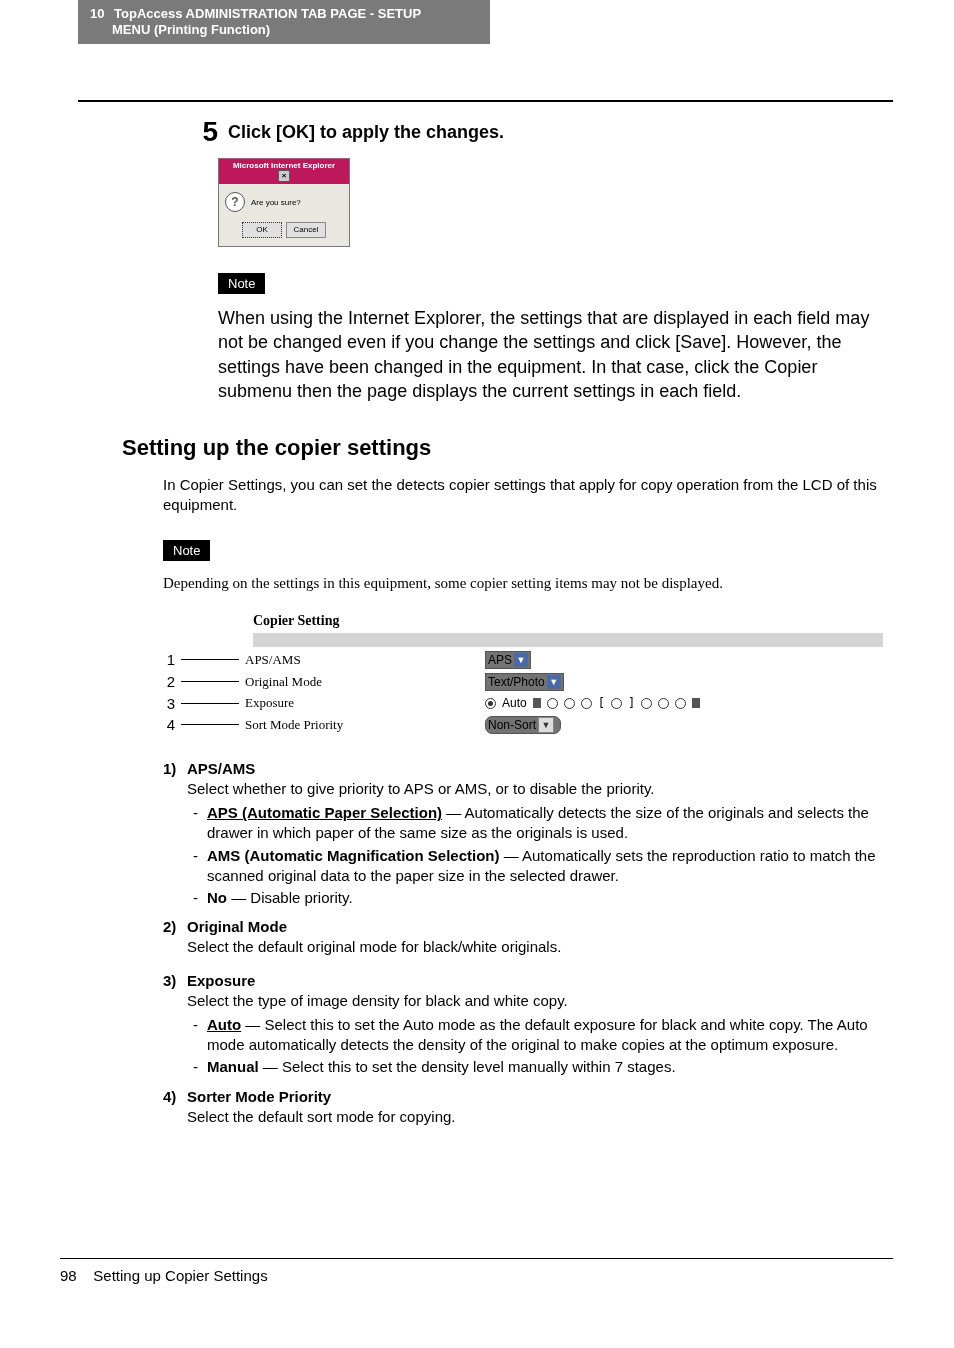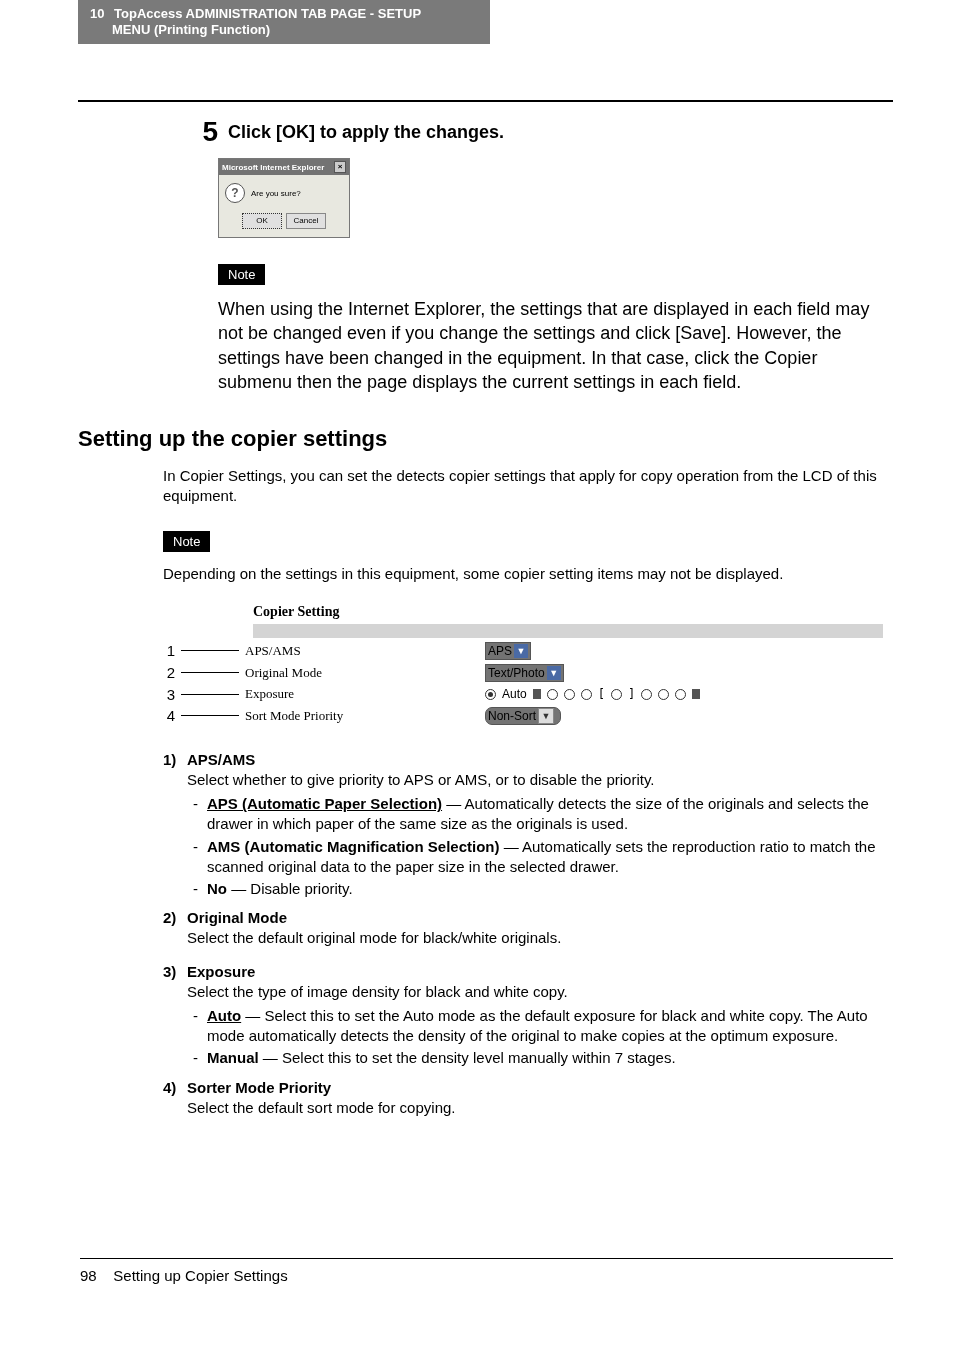--- a/index.html
+++ b/index.html
@@ -65,27 +65,28 @@
   }
   .dialog-shot {
     margin-left: 140px;
     margin-top: 12px;
     width: 130px;
     border: 1px solid #777;
     background: #e8e8e0;
     font-size: 8px;
   }
   .dialog-title {
-    background: #737373;
+    background: #be185d;
     color: #fff;
     padding: 2px 3px;
     display: flex;
     justify-content: space-between;
     align-items: center;
     font-weight: bold;
+    flex-direction: column;
   }
   .dialog-x {
     width: 10px; height: 10px; background:#ccc; border:1px solid #555;
     color:#000; font-size:8px; line-height:10px; text-align:center;
   }
   .dialog-body {
     display:flex; align-items:center; padding:8px 6px; gap:6px;
   }
   .qicon {
     width:18px; height:18px; border-radius:50%; border:1.5px solid #555;
@@ -97,29 +98,29 @@
   .dbtn2 { width:38px; height:14px; background:#e0e0e0; border:1px solid #888; font-size:8px; text-align:center; line-height:14px; }
   .note-label {
     display:inline-block; background:#000; color:#fff;
     font-size:13px; padding:3px 10px; margin-left:140px; margin-top:26px;
   }
   .note-body, .intro-body {
     margin-left:140px; margin-top:12px; font-size:18px; line-height:1.35;
     margin-right: 10px;
   }
   .section-h {
-    font-size: 22px; font-weight:bold; margin-top:32px; margin-bottom:14px;
+    font-size: 22px; font-weight:bold; margin-top:32px; margin-bottom:14px;margin-left:44px;
   }
   .intro2 { margin-left:85px; font-size:15px; line-height:1.35; }
   .note-label2 {
     display:inline-block; background:#000; color:#fff;
     font-size:13px; padding:3px 10px; margin-left:85px; margin-top:24px;
   }
   .note-body2 {
-    margin-left:85px; margin-top:12px; font-size:15px; line-height:1.35;
+    margin-left:85px; margin-top:12px; font-size:15px; line-height:1.35;font-family:Liberation Serif, serif;
   }
   
   .copier-fig {
     margin-left:85px; margin-top:20px; font-family: "Times New Roman", serif;
     width: 720px;
   }
   .copier-title { font-weight:bold; font-size:14px; margin-left:90px; }
   .copier-bar { height:14px; background:#d4d4d4; margin-left:90px; margin-right:0; margin-top:4px; }
   .cf-row { display:flex; align-items:center; font-size:13px; margin-top:4px; }
   .cf-idx { width:12px; font-family: Arial, sans-serif; font-size:15px; text-align:right; }
@@ -147,21 +148,21 @@
   .def-item { display:flex; margin-top:10px; }
   .def-num { width:24px; font-weight:bold; }
   .def-body { flex:1; }
   .def-body .hd { font-weight:bold; }
   .def-body p { margin:2px 0 4px; line-height:1.35; }
   .sub { display:flex; margin-left:6px; margin-top:2px; line-height:1.35; }
   .sub .dash { width:14px; }
   .sub .txt { flex:1; }
   .u { text-decoration: underline; }
   .footer {
-    position:absolute; left:80px; right:78px; top:1258px;
+    position:absolute; left:60px; right:78px; top:1258px;
     border-top:1px solid #000; padding-top:8px;
     font-size:15px;
   }
 </style>
 </head>
 <body>
 
 <div class="page">
   <div class="header-bar">
     <span class="pgno">10</span>

